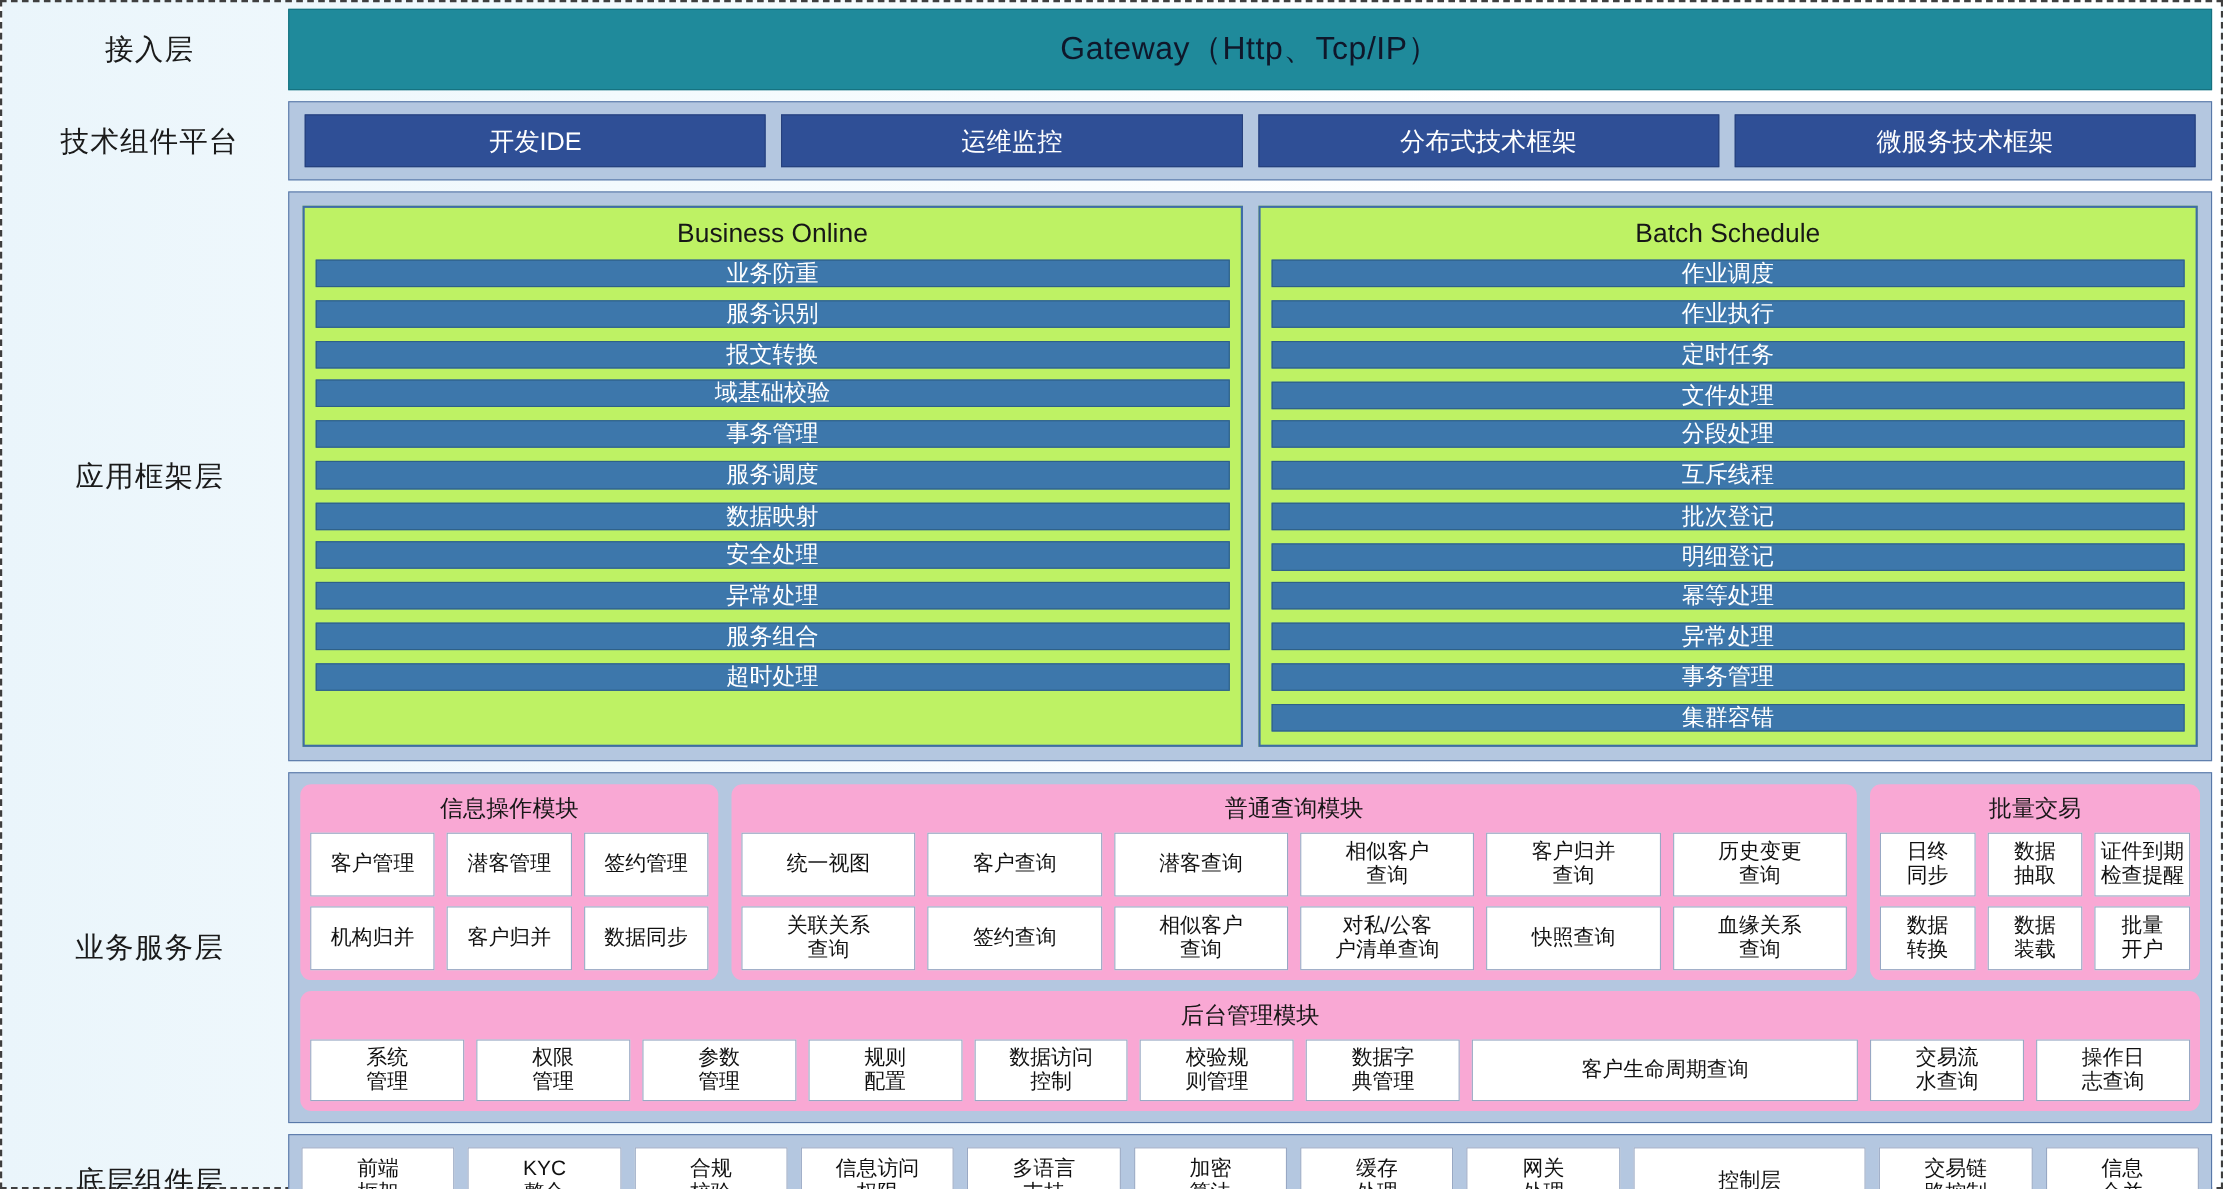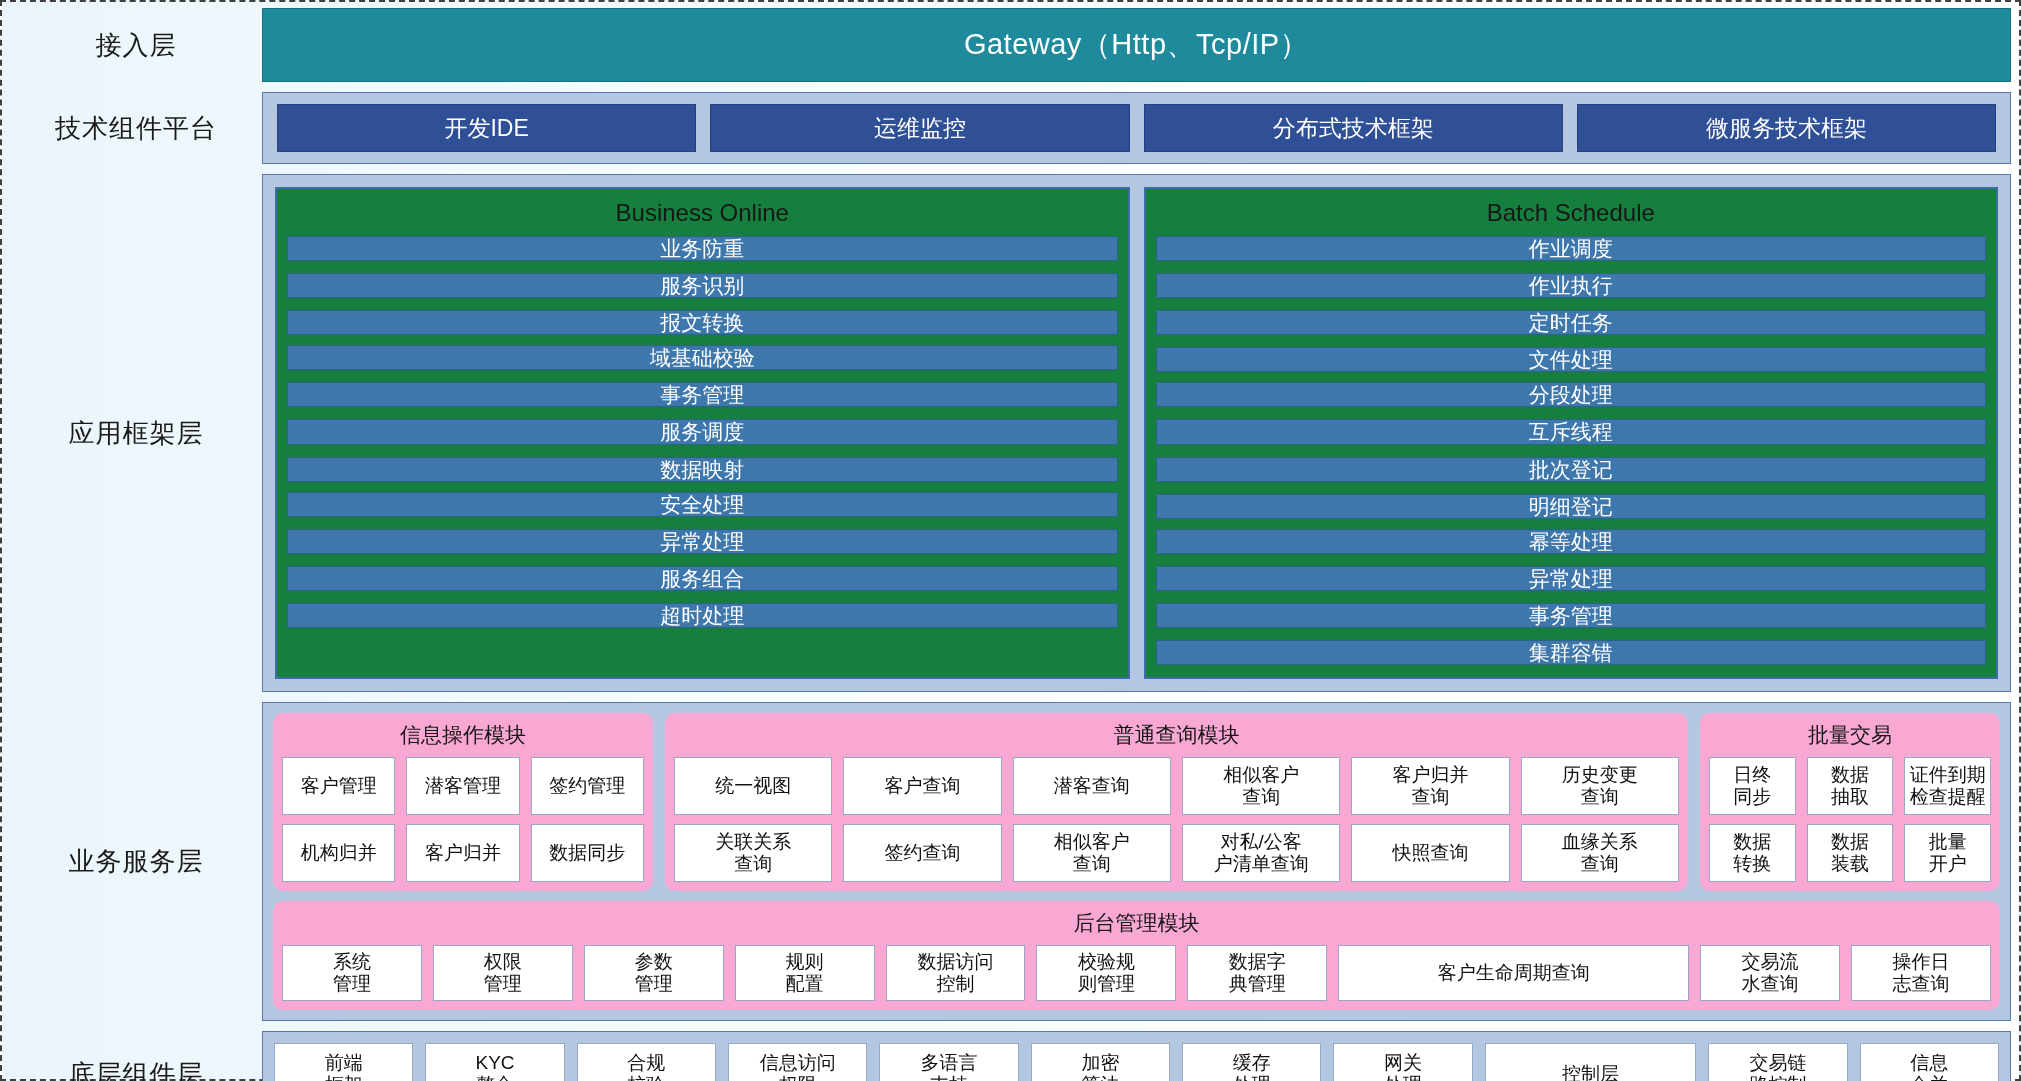--- a/index.html
+++ b/index.html
@@ -39,21 +39,21 @@
     text-align: center;
   }
   .layer-body {
     flex: 1 1 auto;
     min-width: 0;
   }
   
   .band-teal {
     background: #1f8a9b;
     border: 1px solid #15707f;
-    color: #ffffff;
+    color: #0f172a;
     display: flex;
     align-items: center;
     justify-content: center;
     font-size: 29px;
     letter-spacing: .5px;
   }
   #access-band { height: 72px; }
   #data-band  { height: 70px; }
 
   
@@ -83,21 +83,21 @@
   .appfw-outer {
     background: #b4c7e0;
     border: 1px solid #5878a8;
     padding: 12px 12px;
     box-sizing: border-box;
     display: flex;
     gap: 14px;
   }
   .appfw-group {
     flex: 1 1 0;
-    background: #15803d;
+    background: #bef264;
     border: 2px solid #3f6ca6;
     padding: 8px 10px 12px 10px;
     box-sizing: border-box;
     min-width: 0;
   }
   .group-title {
     text-align: center;
     font-size: 24px;
     color: #171717;
     margin: 2px 0 9px 0;

